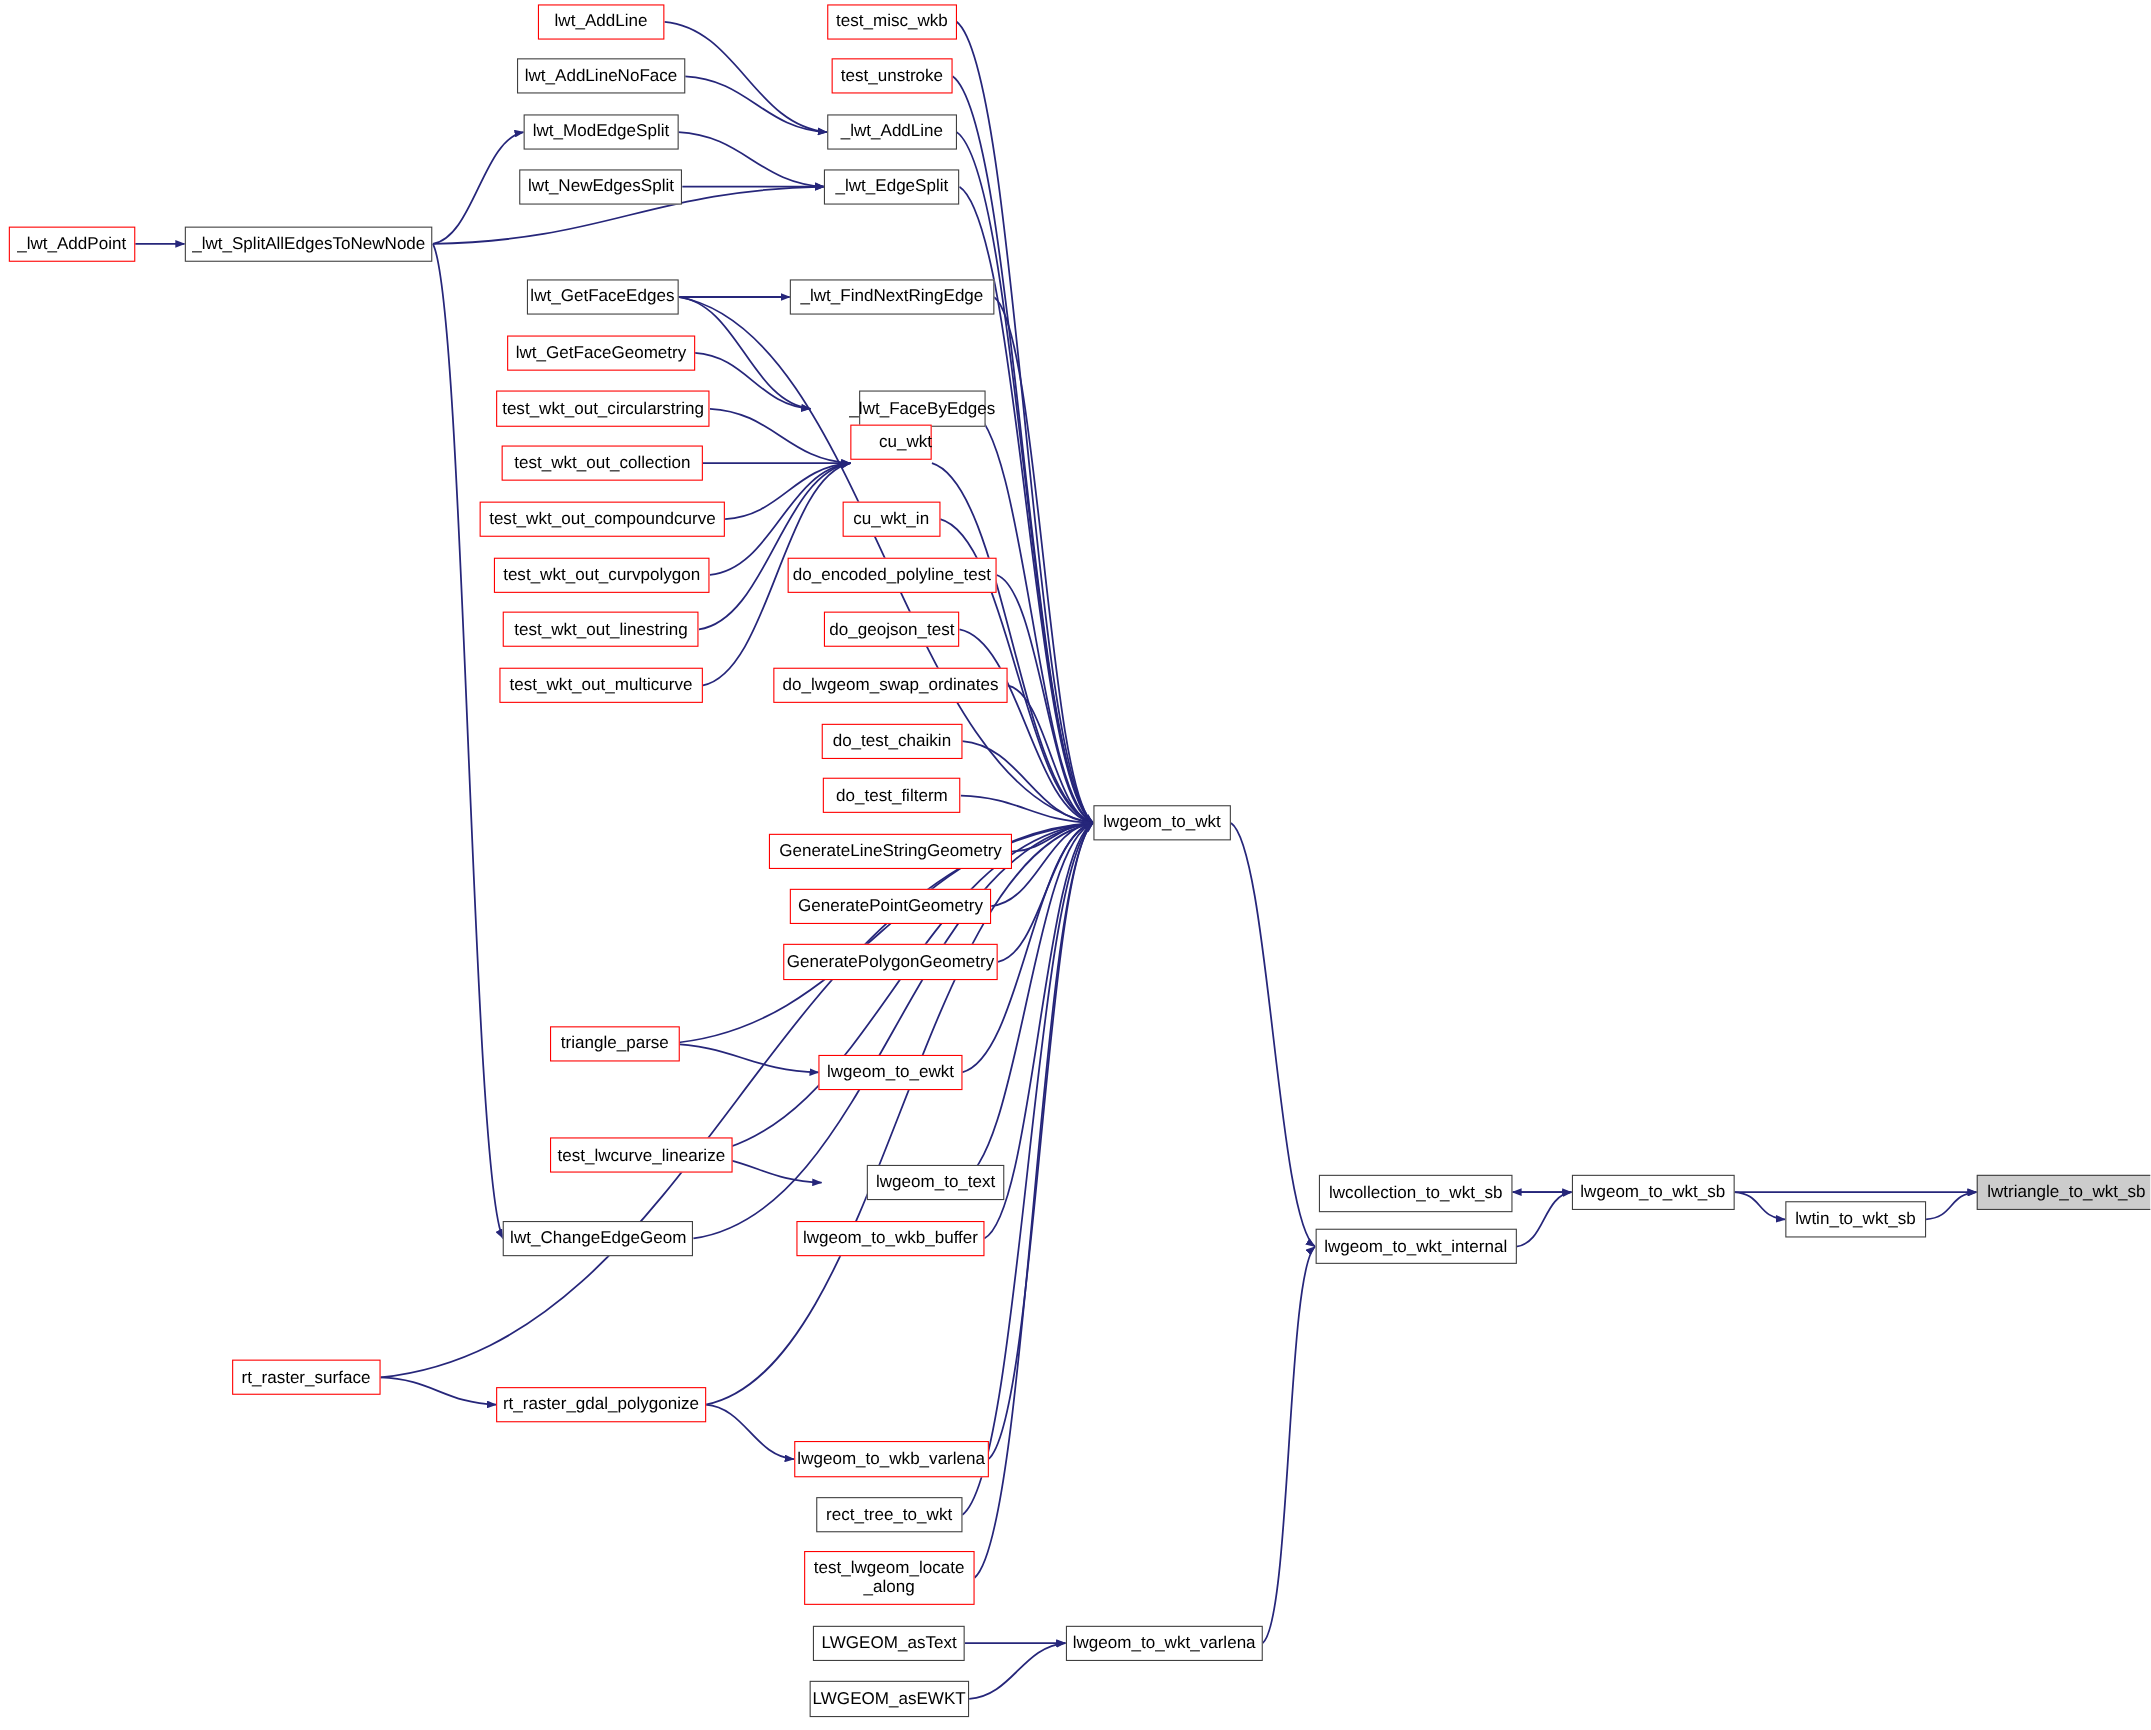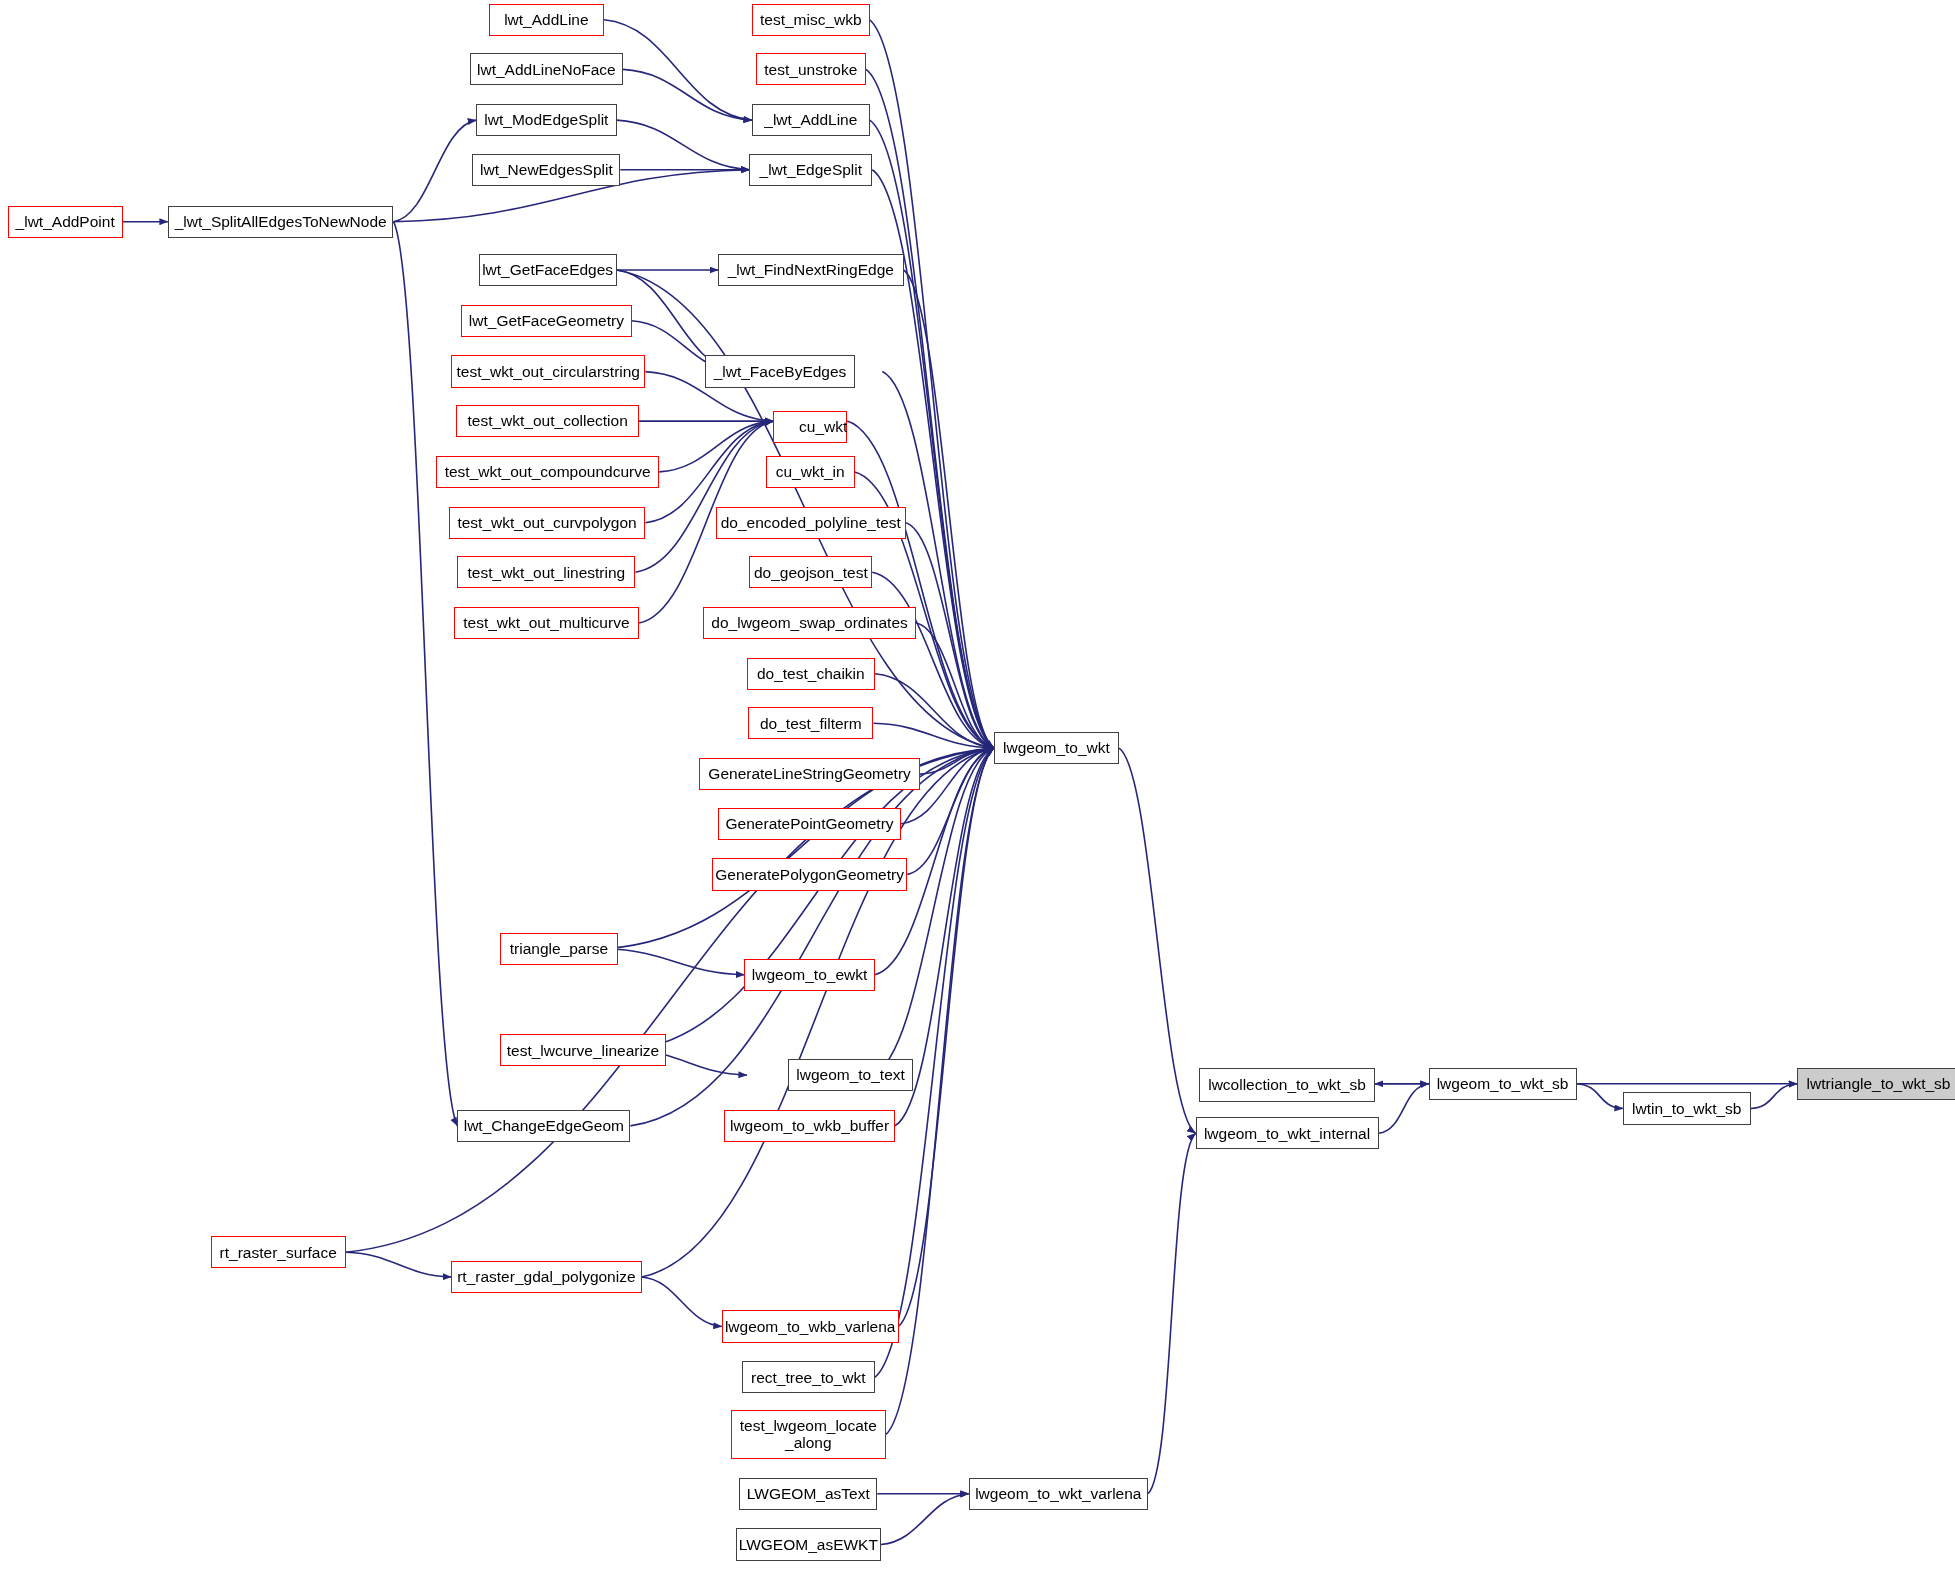--- a/index.html
+++ b/index.html
@@ -132,22 +132,22 @@
       <div class="node" style="left: 456.167px; top: 405.017px; width: 182.968px; height: 32.2031px;">test_wkt_out_collection</div>
       <div class="node" style="left: 436.115px; top: 455.798px; width: 223.071px; height: 32.2031px;">test_wkt_out_compoundcurve</div>
       <div class="node" style="left: 448.647px; top: 506.58px; width: 196.753px; height: 32.2031px;">test_wkt_out_curvpolygon</div>
       <div class="node" style="left: 457.42px; top: 556.124px; width: 177.955px; height: 32.2031px;">test_wkt_out_linestring</div>
       <div class="node" style="left: 453.66px; top: 606.906px; width: 185.474px; height: 32.2031px;">test_wkt_out_multicurve</div>
       <div class="node" style="left: 751.923px; top: 3.71575px; width: 117.801px; height: 32.2031px;">test_misc_wkb</div>
       <div class="node" style="left: 755.683px; top: 53.2591px; width: 110.282px; height: 32.2031px;">test_unstroke</div>
       <div class="node black" style="left: 751.923px; top: 104.041px; width: 117.801px; height: 32.2031px;">_lwt_AddLine</div>
       <div class="node black" style="left: 749.417px; top: 153.584px; width: 122.814px; height: 32.2031px;">_lwt_EdgeSplit</div>
       <div class="node black" style="left: 718.087px; top: 253.909px; width: 185.474px; height: 32.2031px;">_lwt_FindNextRingEdge</div>
-      <div class="node black" style="left: 705px; top: 355.473px; width: 150px; height: 32.2031px;">_lwt_FaceByEdges</div>
-      <div class="node" style="left: 773.228px; top: 411px; width: 73.9391px; height: 32.2031px; padding-left: 26px;">cu_wkt</div>
+      <div class="node black" style="left: 781px; top: 355.473px; width: 115px; height: 32.2031px;">_lwt_FaceByEdges</div>
+      <div class="node" style="left: 773.228px; top: 386px; width: 73.9391px; height: 32.2031px; padding-left: 26px;">cu_wkt</div>
       <div class="node" style="left: 765.708px; top: 455.798px; width: 88.9776px; height: 32.2031px;">cu_wkt_in</div>
       <div class="node" style="left: 715.58px; top: 506.58px; width: 190.487px; height: 32.2031px;">do_encoded_polyline_test</div>
       <div class="node" style="left: 749.417px; top: 556.124px; width: 122.814px; height: 32.2031px;">do_geojson_test</div>
       <div class="node" style="left: 703.048px; top: 606.906px; width: 213.045px; height: 32.2031px;">do_lwgeom_swap_ordinates</div>
       <div class="node" style="left: 746.91px; top: 657.687px; width: 127.827px; height: 32.2031px;">do_test_chaikin</div>
       <div class="node" style="left: 748.163px; top: 707.231px; width: 125.321px; height: 32.2031px;">do_test_filterm</div>
       <div class="node" style="left: 699.288px; top: 758.013px; width: 220.564px; height: 32.2031px;">GenerateLineStringGeometry</div>
       <div class="node" style="left: 718.087px; top: 807.556px; width: 182.968px; height: 32.2031px;">GeneratePointGeometry</div>
       <div class="node" style="left: 711.821px; top: 858.338px; width: 195.5px; height: 32.2031px;">GeneratePolygonGeometry</div>
       <div class="node black" style="left: 993.792px; top: 732.002px; width: 125.321px; height: 32.2031px;">lwgeom_to_wkt</div>

